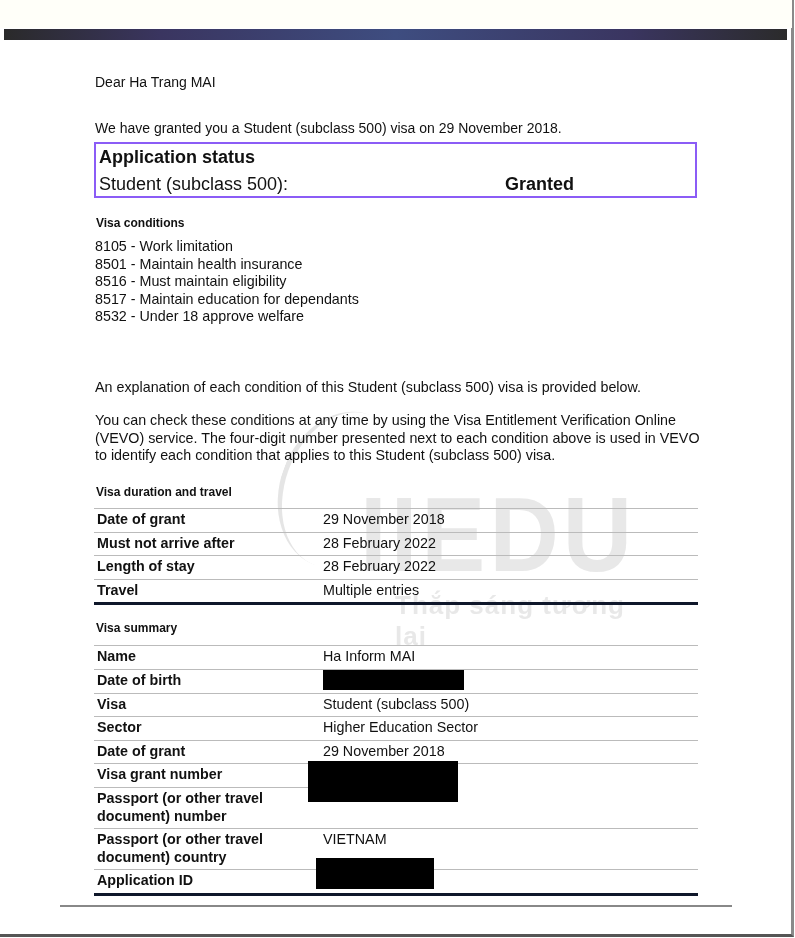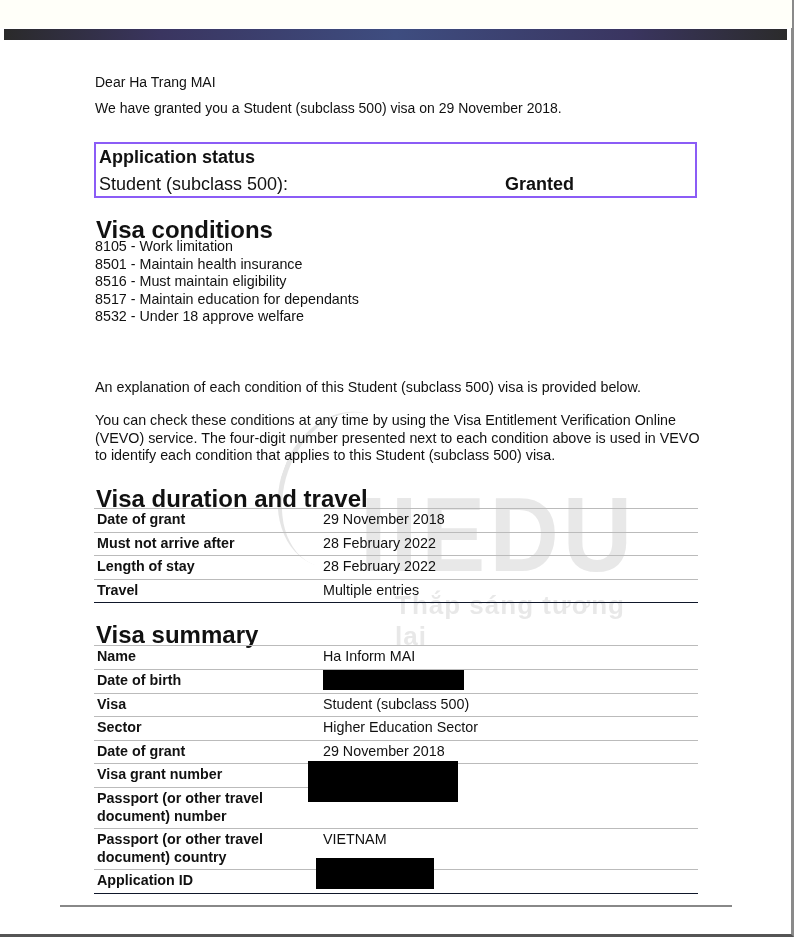--- a/index.html
+++ b/index.html
@@ -14,34 +14,34 @@
     border-right: 3px solid #8a8a8a; border-bottom: 3px solid #555;
     box-sizing: content-box;
   }
   .top-strip { position: absolute; left: 0; top: 0; width: 792px; height: 28px; background: #fffff9; }
   .header-bar {
     position: absolute; left: 4px; top: 29px; width: 783px; height: 11px;
     background: linear-gradient(to right, #2a2a2a 0%, #3a3560 20%, #3e4d80 50%, #3a3560 80%, #2b2b2b 100%);
   }
   .text { position: absolute; font-size: 14px; line-height: 17.6px; }
   .salutation { left: 95px; top: 74px; }
-  .intro { left: 95px; top: 100px; }
+  .intro { left: 95px; top: 120px; }
   .status-box {
     position: absolute; left: 94px; top: 142px; width: 603px; height: 56px;
     border: 2px solid #8b5cf6; box-sizing: border-box;
   }
   .status-title { position: absolute; left: 3px; top: 3px; font-size: 18px; font-weight: bold; }
   .status-label { position: absolute; left: 3px; top: 30px; font-size: 18px; }
   .status-value { position: absolute; left: 409px; top: 30px; font-size: 18px; font-weight: bold; }
-  .section-title { position: absolute; font-size: 24px; font-weight: bold; left: 96px; }
+  .section-title { position: absolute; font-size: 12px; font-weight: bold; left: 96px; }
   .conditions { position: absolute; left: 95px; top: 238px; margin: 0; padding: 0; list-style: none; font-size: 14.3px; line-height: 17.6px; }
   .para { position: absolute; left: 95px; width: 620px; font-size: 14.3px; line-height: 17.6px; }
   table.kv { position: absolute; left: 94px; width: 604px; border-collapse: collapse; font-size: 14.3px; }
   table.kv td { border-top: 1px solid #bbb; padding: 2px 3px 3px 3px; vertical-align: top; line-height: 17.6px; }
-  table.kv tr:last-child td { border-bottom: 1px solid #0f172a; }
+  table.kv tr:last-child td { border-bottom: 3px solid #0f172a; }
   table.kv td.k { font-weight: bold; width: 220px; }
   .redact { display: inline-block; background: #000; }
   .footer-rule { position: absolute; left: 60px; top: 905px; width: 672px; height: 2px; background: #888; }
   .watermark {
     position: absolute; left: 280px; top: 400px; width: 360px; height: 230px;
     pointer-events: none; color: rgba(150,150,150,0.22);
   }
   .wm-arc {
     position: absolute; left: 0; top: 10px; width: 120px; height: 160px;
     border-left: 5px solid rgba(150,150,150,0.25); border-radius: 60% 0 0 60%;

